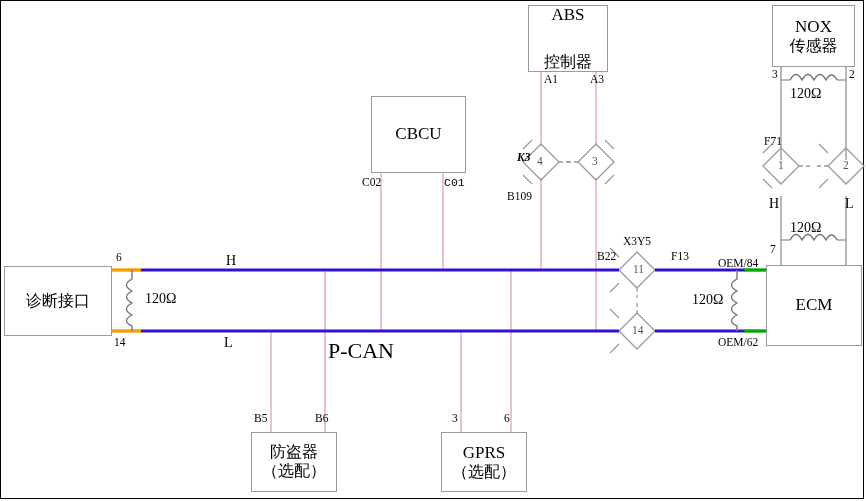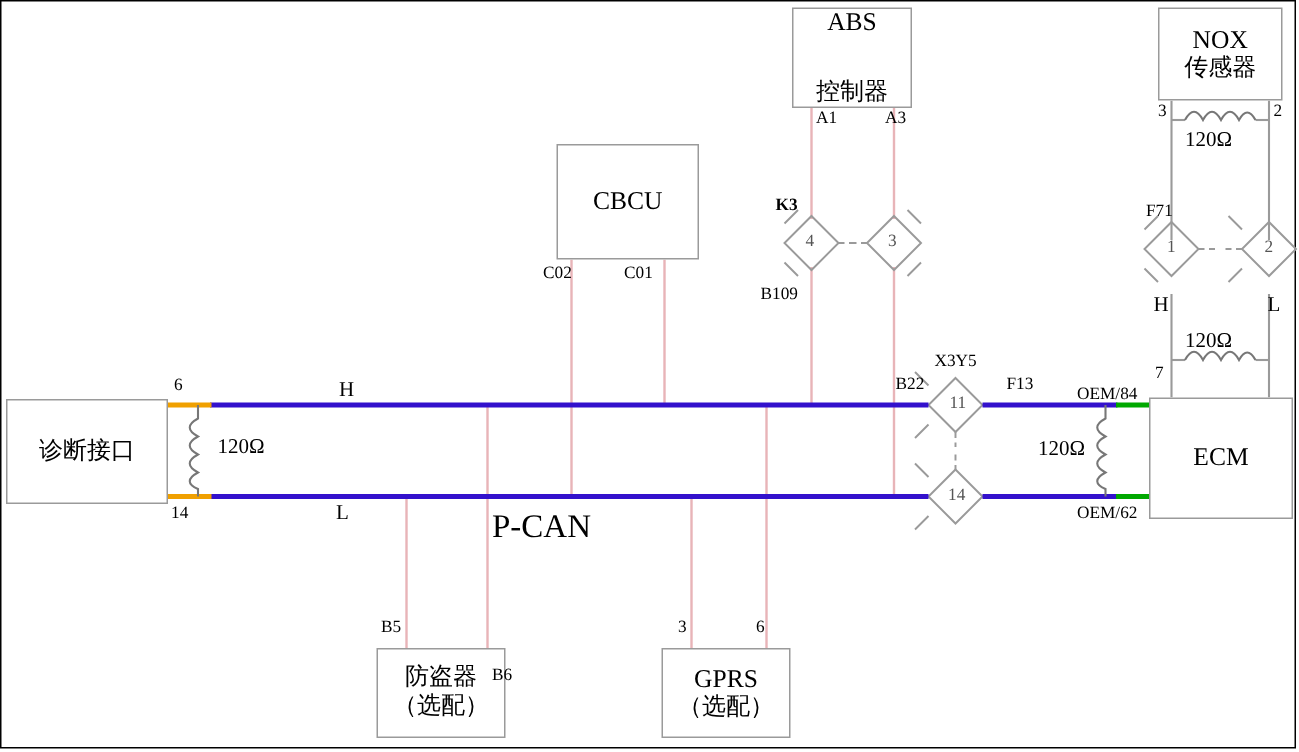--- a/index.html
+++ b/index.html
@@ -143,25 +143,25 @@
 
   <div class="lbl" style="left:116px;top:251px;">6</div>
   <div class="lbl" style="left:114px;top:336px;">14</div>
   <div class="lbl ohm" style="left:145px;top:291px;">120Ω</div>
 
   <div class="lbl bus" style="left:226px;top:253px;">H</div>
   <div class="lbl bus" style="left:224px;top:335px;">L</div>
   <div class="lbl pcan" style="left:328px;top:338px;">P-CAN</div>
 
   <div class="lbl" style="left:362px;top:176px;">C02</div>
-  <div class="lbl" style="left:416px;top:176px;">C01</div>
+  <div class="lbl" style="left:444px;top:176px;font-family:Liberation Mono, monospace;">C01</div>
 
   <div class="lbl" style="left:524px;top:73px;margin-left:20px;">A1</div>
   <div class="lbl" style="left:590px;top:73px;">A3</div>
-  <div class="lbl bold" style="left:517px;top:131px;">K3</div>
+  <div class="lbl bold" style="left:517px;top:151px;font-style:italic;">K3</div>
   <div class="lbl" style="left:507px;top:190px;">B109</div>
   <div class="lbl" style="left:537px;top:155px;color:#555;">4</div>
   <div class="lbl" style="left:592px;top:155px;color:#555;">3</div>
 
   <div class="lbl" style="left:623px;top:235px;">X3Y5</div>
   <div class="lbl" style="left:597px;top:250px;">B22</div>
   <div class="lbl" style="left:647px;top:250px;margin-left:24px;">F13</div>
   <div class="lbl" style="left:633px;top:263px;color:#555;">11</div>
   <div class="lbl" style="left:632px;top:324px;color:#555;">14</div>
 
@@ -175,17 +175,17 @@
   <div class="lbl" style="left:764px;top:135px;">F71</div>
   <div class="lbl" style="left:778px;top:159px;color:#555;">1</div>
   <div class="lbl" style="left:843px;top:159px;color:#555;">2</div>
   <div class="lbl bus" style="left:769px;top:196px;">H</div>
   <div class="lbl bus" style="left:845px;top:196px;">L</div>
   <div class="lbl ohm" style="left:790px;top:220px;">120Ω</div>
   <div class="lbl" style="left:770px;top:243px;">7</div>
   <div class="lbl" style="left:845px;top:243px;padding-left:31px;">22</div>
 
   <div class="lbl" style="left:254px;top:412px;">B5</div>
-  <div class="lbl" style="left:328px;top:412px;margin-top:32px;">B6</div>
+  <div class="lbl" style="left:315px;top:412px;">B6</div>
   <div class="lbl" style="left:452px;top:412px;">3</div>
   <div class="lbl" style="left:504px;top:412px;">6</div>
 
 </div>
 
 </body></html>

